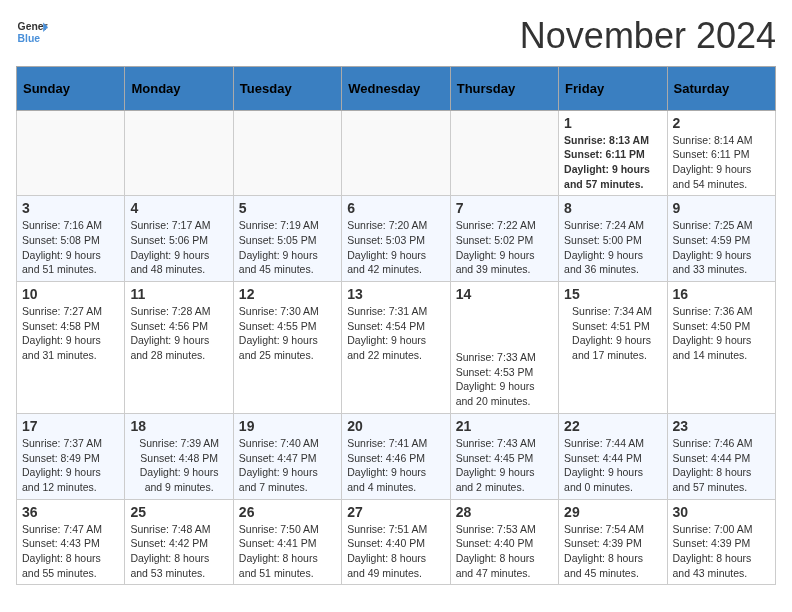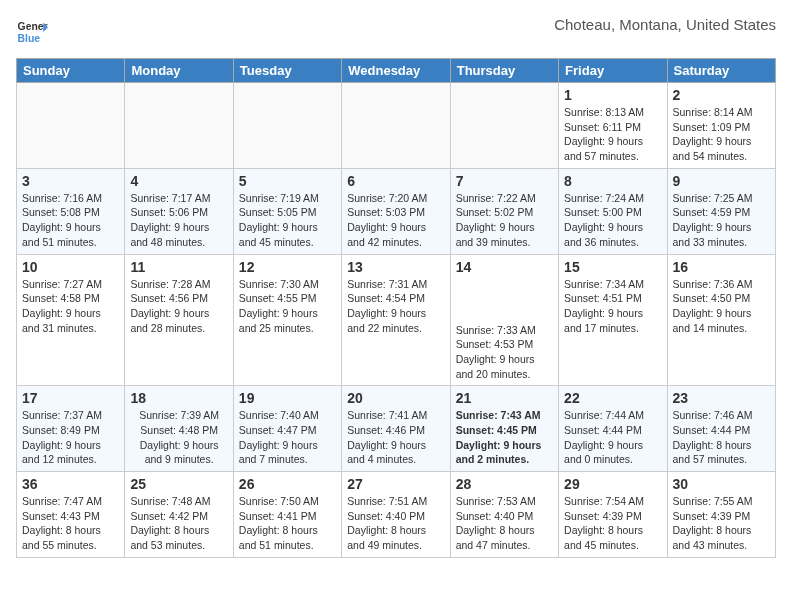--- a/index.html
+++ b/index.html
@@ -5,42 +5,42 @@
     * { box-sizing: border-box; margin: 0; padding: 0; }
     body { font-family: Arial, sans-serif; background: #fff; width: 792px; min-height: 612px; }
     .container { width: 792px; padding: 16px 16px 8px 16px; }
     .header { display: flex; align-items: flex-start; justify-content: space-between; margin-bottom: 10px; }
     .logo { display: flex; align-items: center; gap: 4px; }
     .logo-icon { width: 32px; height: 32px; }
     .title-block { text-align: right; }
     .month-title { font-size: 36px; font-weight: 300; color: #333; line-height: 1.1; }
     .location { font-size: 15px; color: #555; }
     .calendar { width: 100%; border-collapse: collapse; }
-    .calendar th { background: #3a7fc1; color: #ffffff; text-align: left; padding: 4px 6px; font-size: 13px; font-weight: bold; border: 1px solid #aaa; }
+    .calendar th { background: #3a7fc1; color: #000000; text-align: left; padding: 14px 6px; font-size: 13px; font-weight: bold; border: 1px solid #aaa; }
     .calendar td { border: 1px solid #ccc; padding: 4px 5px; vertical-align: top; width: calc(100%/7); min-height: 80px; background: #fff; }
     .calendar td.empty { background: #f9f9f9; }
     .calendar tr:nth-child(even) td:not(.empty) { background: #f4f8ff; }
     .day-num { font-size: 14px; font-weight: bold; color: #333; margin-bottom: 2px; }
     .day-info { font-size: 10.5px; color: #333; line-height: 1.4; }
     .calendar tbody tr td { height: 85px; }
   </style>
 </head>
 <body>
 
 <div class="container">
   <div class="header">
     <div class="logo">
       <svg class="logo-icon" viewBox="0 0 40 40" width="40" height="40">
         <text x="2" y="18" font-size="13" font-weight="bold" fill="#333" font-family="Arial">General</text>
         <text x="2" y="32" font-size="13" font-weight="bold" fill="#4a90d9" font-family="Arial">Blue</text>
         <polygon points="34,8 40,14 34,20" fill="#4a90d9"></polygon>
       </svg>
     </div>
     <div class="title-block">
-      <div class="location">Choteau, Montana, United States</div>
+      <div class="month-title">November 2024</div>
     </div>
   </div>
 
   <table class="calendar">
     <thead>
       <tr id="weekday-row">
           <th>Sunday</th>
           <th>Monday</th>
           <th>Tuesday</th>
           <th>Wednesday</th>
@@ -51,28 +51,28 @@
     </thead>
     <tbody id="calendar-body">
         <tr>
           <td class="empty"></td>
           <td class="empty"></td>
           <td class="empty"></td>
           <td class="empty"></td>
           <td class="empty"></td>
           <td>
             <div class="day-num">1</div>
-            <div class="day-info" style="white-space: pre-line;">Sunrise: 8:13 AM
+            <div class="day-info" style="white-space: pre-line; font-weight: bold;">Sunrise: 8:13 AM
 Sunset: 6:11 PM
 Daylight: 9 hours and 57 minutes.</div>
           </td>
           <td>
             <div class="day-num">2</div>
             <div class="day-info" style="white-space: pre-line;">Sunrise: 8:14 AM
-Sunset: 1:09 PM
+Sunset: 6:11 PM
 Daylight: 9 hours and 54 minutes.</div>
           </td>
         </tr>
         <tr>
           <td>
             <div class="day-num">3</div>
             <div class="day-info" style="white-space: pre-line;">Sunrise: 7:16 AM
 Sunset: 5:08 PM
 Daylight: 9 hours and 51 minutes.</div>
           </td>
@@ -139,21 +139,21 @@
 Daylight: 9 hours and 22 minutes.</div>
           </td>
           <td>
             <div class="day-num">14</div>
             <div class="day-info" style="white-space: pre-line; margin-top: 48px;">Sunrise: 7:33 AM
 Sunset: 4:53 PM
 Daylight: 9 hours and 20 minutes.</div>
           </td>
           <td>
             <div class="day-num">15</div>
-            <div class="day-info" style="white-space: pre-line;">Sunrise: 7:34 AM
+            <div class="day-info" style="white-space: pre-line; margin-left: 8px;">Sunrise: 7:34 AM
 Sunset: 4:51 PM
 Daylight: 9 hours and 17 minutes.</div>
           </td>
           <td>
             <div class="day-num">16</div>
             <div class="day-info" style="white-space: pre-line;">Sunrise: 7:36 AM
 Sunset: 4:50 PM
 Daylight: 9 hours and 14 minutes.</div>
           </td>
         </tr>
@@ -177,21 +177,21 @@
 Daylight: 9 hours and 7 minutes.</div>
           </td>
           <td>
             <div class="day-num">20</div>
             <div class="day-info" style="white-space: pre-line;">Sunrise: 7:41 AM
 Sunset: 4:46 PM
 Daylight: 9 hours and 4 minutes.</div>
           </td>
           <td>
             <div class="day-num">21</div>
-            <div class="day-info" style="white-space: pre-line; font-weight: bold;">Sunrise: 7:43 AM
+            <div class="day-info" style="white-space: pre-line;">Sunrise: 7:43 AM
 Sunset: 4:45 PM
 Daylight: 9 hours and 2 minutes.</div>
           </td>
           <td>
             <div class="day-num">22</div>
             <div class="day-info" style="white-space: pre-line;">Sunrise: 7:44 AM
 Sunset: 4:44 PM
 Daylight: 9 hours and 0 minutes.</div>
           </td>
           <td>
@@ -233,20 +233,20 @@
 Daylight: 8 hours and 47 minutes.</div>
           </td>
           <td>
             <div class="day-num">29</div>
             <div class="day-info" style="white-space: pre-line;">Sunrise: 7:54 AM
 Sunset: 4:39 PM
 Daylight: 8 hours and 45 minutes.</div>
           </td>
           <td>
             <div class="day-num">30</div>
-            <div class="day-info" style="white-space: pre-line;">Sunrise: 7:55 AM
+            <div class="day-info" style="white-space: pre-line;">Sunrise: 7:00 AM
 Sunset: 4:39 PM
 Daylight: 8 hours and 43 minutes.</div>
           </td>
         </tr>
       </tbody>
   </table>
 </div>
 
 </body></html>

